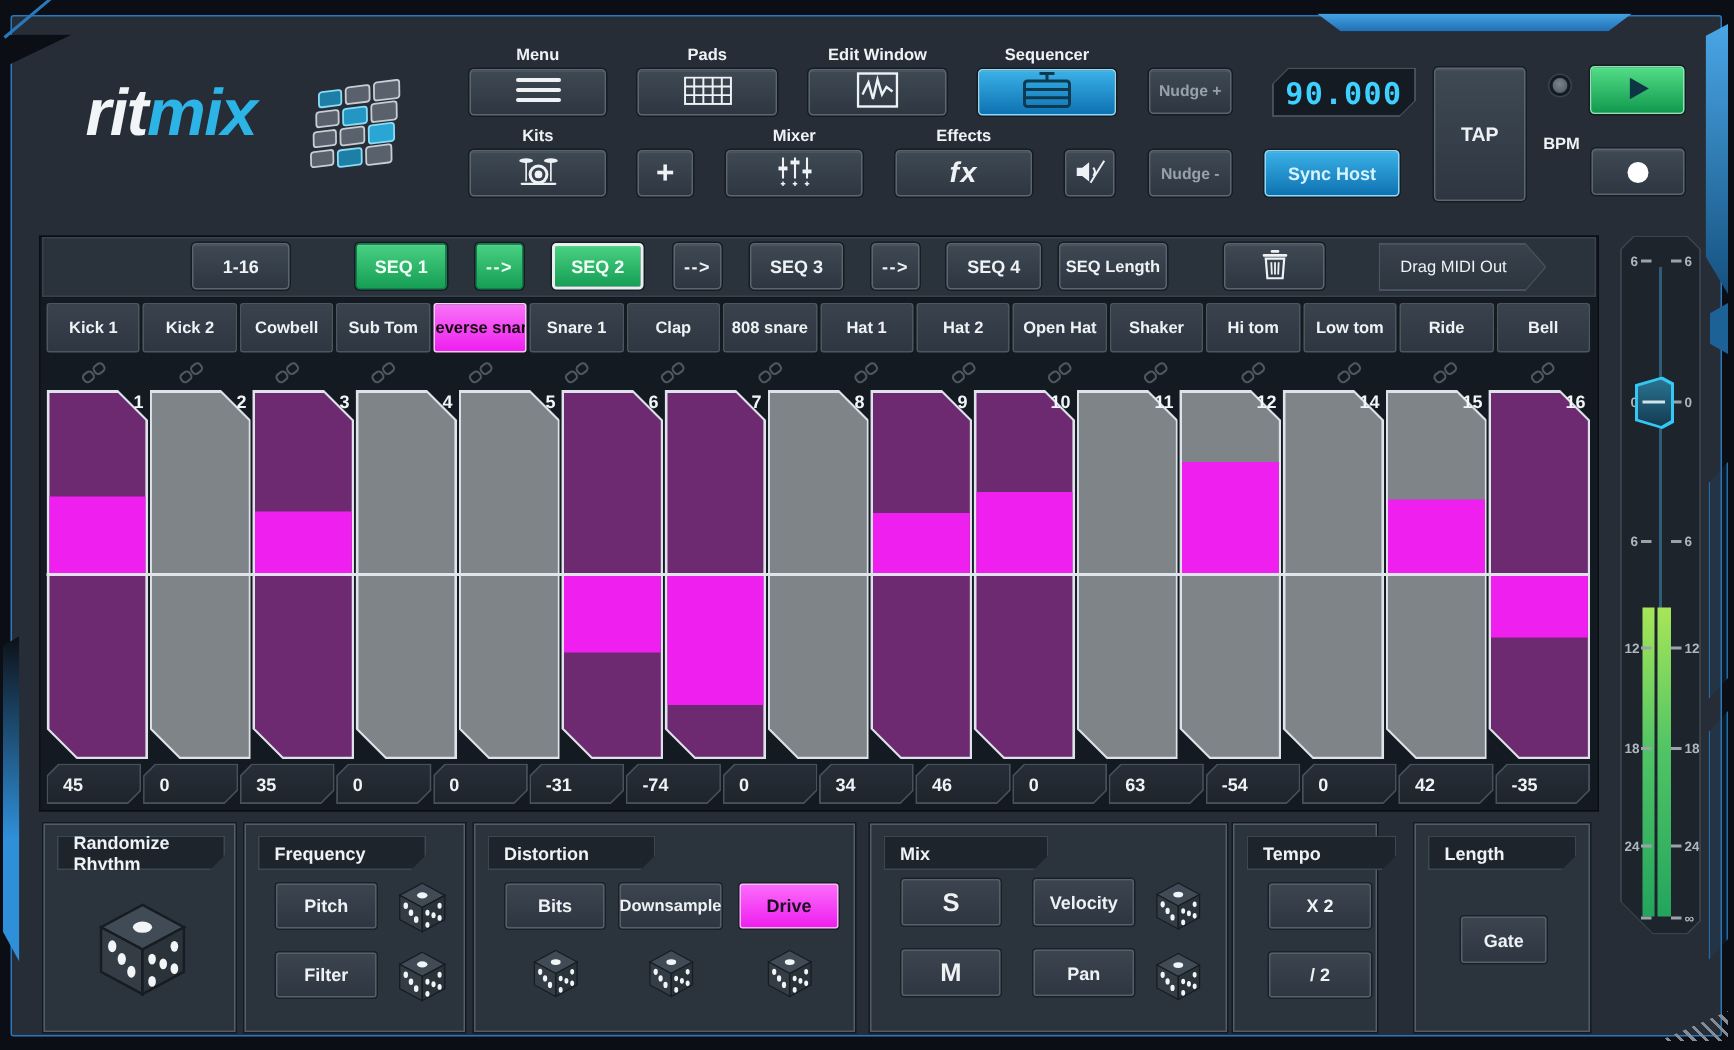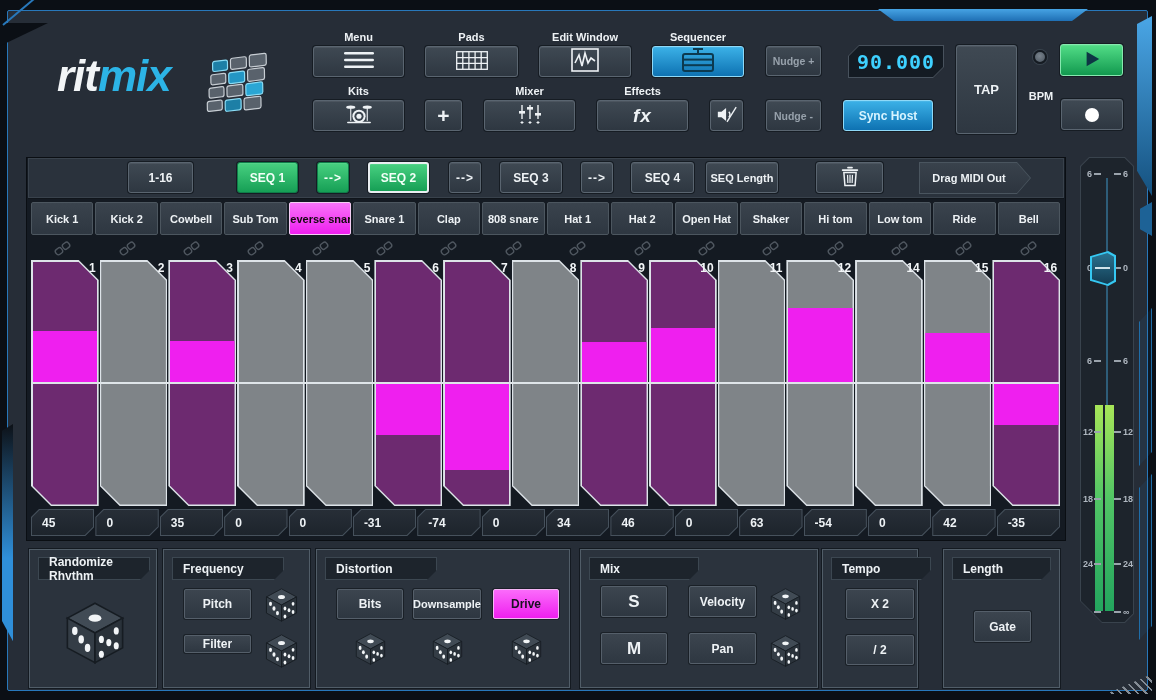--- a/index.html
+++ b/index.html
@@ -63,21 +63,21 @@
   #well{position:absolute;left:26px;top:157px;width:1040px;height:384px;background:#141a22;
     border:1px solid #0a0e13}
   #seqbar{position:absolute;left:28px;top:158px;width:1036px;height:41px;background:#2a323c;
     border-bottom:1px solid #10151b;box-shadow:inset 0 0 0 1px #39424c}
   .arrowbtn{letter-spacing:1px}
   #dmo{position:absolute;left:891px;top:4px;width:112px;height:32px;background:#4a555f;
     clip-path:polygon(0 0,calc(100% - 14px) 0,100% 50%,calc(100% - 14px) 100%,0 100%);cursor:pointer}
   #dmo .inner{position:absolute;inset:1px;background:linear-gradient(#39424c,#2d353f);
     clip-path:polygon(0 0,calc(100% - 13px) 0,100% 50%,calc(100% - 13px) 100%,0 100%);
     display:flex;align-items:center;justify-content:center;padding-right:12px;
-    color:#eef2f5;font-size:11px;font-weight:bold}
+    color:#eef2f5;font-size:11px;font-weight:normal}
 
   
   #track-row{position:absolute;left:31px;top:202px;width:1029px;height:33px;display:flex;gap:2px}
   .track{flex:1;display:flex;align-items:center;justify-content:center;overflow:hidden;
     background:linear-gradient(#3a434d,#2e3741);border:1px solid #4c565f;border-radius:2px;
     color:#eef2f5;font-size:11px;font-weight:bold;cursor:pointer;white-space:nowrap}
   .track.sel{background:linear-gradient(#f873f8,var(--magenta,#e416e4));border-color:#f3cdf3;color:#14090f}
 
   
   #link-row{position:absolute;left:31px;top:238px;width:1029px;height:21px;display:flex;gap:1px}
@@ -656,21 +656,21 @@
           <ellipse cx="19" cy="38" rx="2.6" ry="3.8"></ellipse>
           <ellipse cx="25" cy="46" rx="2.6" ry="3.8"></ellipse>
           <ellipse cx="38" cy="38" rx="2.4" ry="3.4"></ellipse>
           <ellipse cx="52" cy="30" rx="2.4" ry="3.4"></ellipse>
           <ellipse cx="38" cy="52" rx="2.4" ry="3.4"></ellipse>
           <ellipse cx="52" cy="44" rx="2.4" ry="3.4"></ellipse>
           <ellipse cx="45" cy="41" rx="2.4" ry="3.4"></ellipse>
         </g>
       </svg>
     </div>
-  <div class="pbtn" style="left:20px;top:85px;width:67px;height:18px">Filter</div>
+  <div class="pbtn" style="left:20px;top:85px;width:67px;height:30px">Filter</div>
   <div class="dice" style="left:99px;top:82px;width:37px;height:38px">
       <svg viewBox="0 0 64 64">
         <polygon points="32,4 58,18 32,32 6,18" fill="#414b55" stroke="#161c22" stroke-width="1.5"></polygon>
         <polygon points="6,18 32,32 32,60 6,46" fill="#343d46" stroke="#161c22" stroke-width="1.5"></polygon>
         <polygon points="58,18 32,32 32,60 58,46" fill="#2a323a" stroke="#161c22" stroke-width="1.5"></polygon>
         <g fill="#f2f5f7">
           <ellipse cx="32" cy="18" rx="6" ry="3.5"></ellipse>
           <ellipse cx="13" cy="30" rx="2.6" ry="3.8"></ellipse>
           <ellipse cx="19" cy="38" rx="2.6" ry="3.8"></ellipse>
           <ellipse cx="25" cy="46" rx="2.6" ry="3.8"></ellipse>

